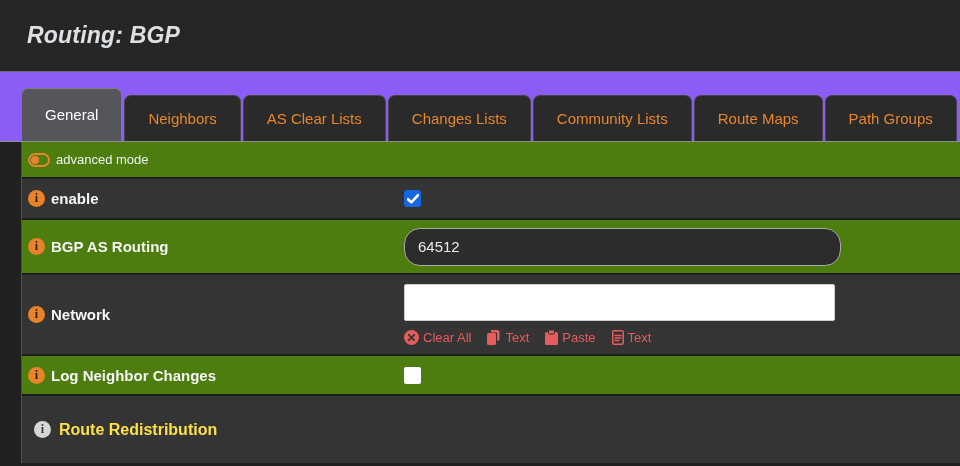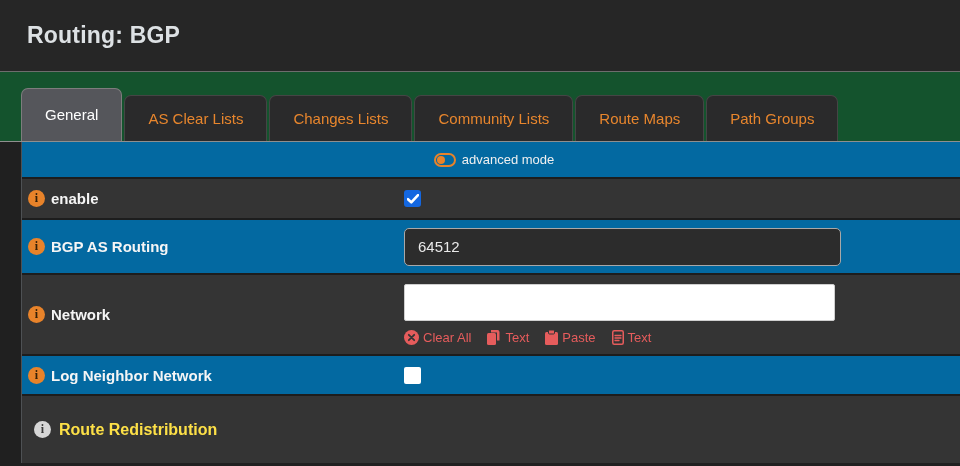--- a/index.html
+++ b/index.html
@@ -8,25 +8,25 @@
     background:#202020;
     font-family:"Liberation Sans", sans-serif;
     -webkit-font-smoothing:antialiased;
   }
   
   .header {
     height:72px; background:#262626;
     border-bottom:1px solid #6d6d6d;
     display:flex; align-items:center; padding-left:27px;
   }
-  .page-title { font-size:23px; font-weight:bold; color:#dde1e4; letter-spacing:.2px; }
+  .page-title { font-size:23px; font-weight:bold; color:#dde1e4; letter-spacing:.2px;font-style:italic; }
 
   
   .tabbar {
-    height:70px; background:#14532d;
+    height:70px; background:#8b5cf6;
     display:flex; align-items:flex-end;
     padding-left:21px;
     border-bottom:1px solid #8f8f8f;
   }
   .tab {
     background:#2a2a2b;
     border:1px solid #454545; border-bottom:none;
     border-radius:7px 7px 0 0;
     color:#e8862d; font-size:15px;
     height:46px; line-height:45px;
@@ -35,21 +35,21 @@
   }
   .tab.active {
     background:#55565b; color:#ffffff;
     height:53px; line-height:52px;
     border-color:#7d7d7d;
   }
 
   
   .content { margin-left:21px; border-left:1px solid #4e5154; }
   .row { display:flex; border-bottom:2px solid #1d1d1d; }
-  .row.dark  { background:#0369a1;justify-content:center; }
+  .row.dark  { background:#4d7c0f; }
   .row.light { background:#343434; }
   .row-advanced { height:37px; align-items:center; padding-left:6px; }
   .row-enable   { height:41px; }
   .row-bgpas    { height:55px; }
   .row-network  { height:81px; }
   .row-log      { height:40px; }
   .row-redis    { height:67px; border-bottom:none; align-items:center; padding-left:12px; }
 
   .label-cell {
     width:382px; flex:none;
@@ -86,21 +86,21 @@
   .checkbox {
     width:17px; height:17px; cursor:pointer;
     display:flex; align-items:center; justify-content:center;
   }
   .checkbox.checked { background:#1467e0; border-radius:3px; }
   .checkbox.unchecked { background:#ffffff; border-radius:2px; }
 
   
   .input-dark {
     width:437px; height:38px;
-    background:#2c2c2c; border:1px solid #a8a8a8; border-radius:5px;
+    background:#2c2c2c; border:1px solid #a8a8a8; border-radius:16px;
     color:#e9e9e9; font-size:15px; padding:0 13px;
     font-family:"Liberation Sans", sans-serif;
     outline:none;
   }
   .input-light {
     width:431px; height:37px;
     background:#ffffff; border:1px solid #cfcfcf; border-radius:2px;
     color:#222; font-size:14px; padding:0 10px;
     font-family:"Liberation Sans", sans-serif;
     outline:none;
@@ -115,20 +115,21 @@
 </style>
 </head>
 <body>
 
 <div class="header">
   <span class="page-title">Routing: BGP</span>
 </div>
 
 <div class="tabbar">
   <div class="tab active">General</div>
+  <div class="tab">Neighbors</div>
   <div class="tab">AS Clear Lists</div>
   <div class="tab">Changes Lists</div>
   <div class="tab">Community Lists</div>
   <div class="tab">Route Maps</div>
   <div class="tab">Path Groups</div>
 </div>
 
 <div class="content">
 
   <div class="row dark row-advanced">
@@ -198,21 +199,21 @@
           </svg>
           <span>Text</span>
         </span>
       </div>
     </div>
   </div>
 
   <div class="row dark row-log">
     <div class="label-cell">
       <span class="info-icon">i</span>
-      <span class="field-label">Log Neighbor Network</span>
+      <span class="field-label">Log Neighbor Changes</span>
     </div>
     <div class="control-cell">
       <span class="checkbox unchecked"></span>
     </div>
   </div>
 
   <div class="row light row-redis">
     <span class="info-icon muted">i</span>
     <span class="section-label">Route Redistribution</span>
   </div>

